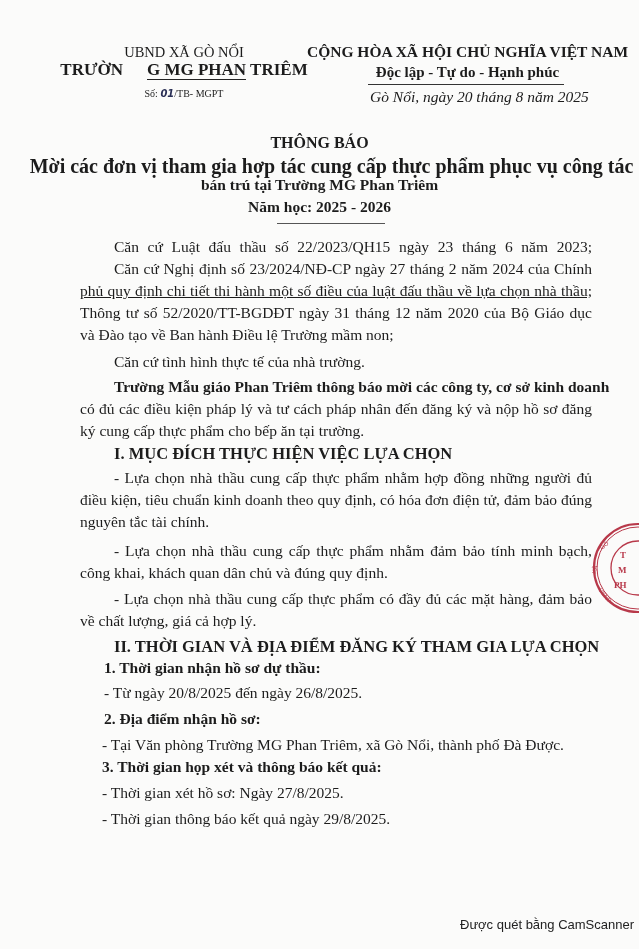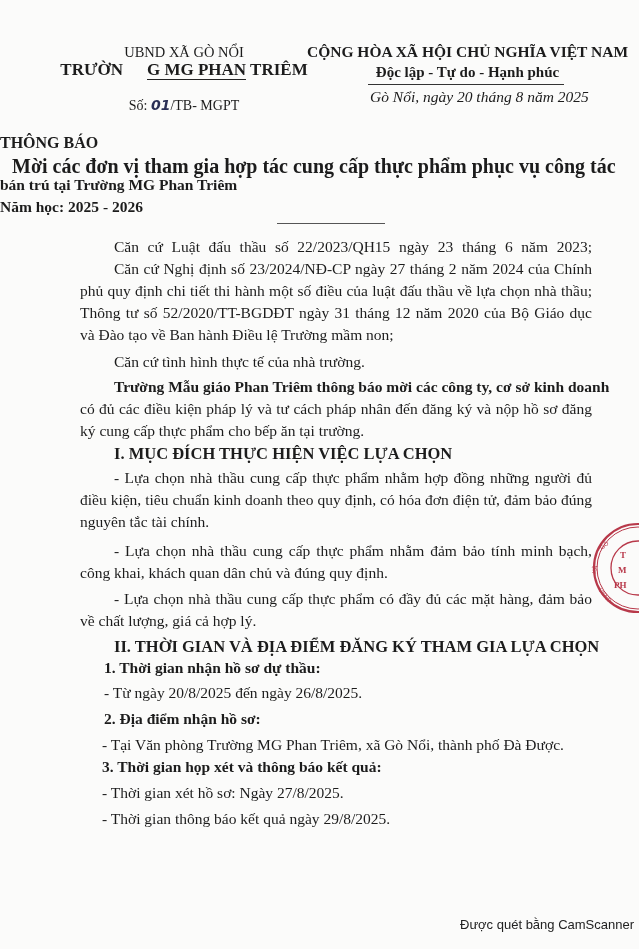--- a/index.html
+++ b/index.html
@@ -6,27 +6,27 @@
   body {
     width: 639px; height: 949px; background: #fbfbfa; position: relative; overflow: hidden;
     font-family: "Liberation Serif", "DejaVu Serif", serif; color: #1c1c1c;
   }
   .abs { position: absolute; white-space: nowrap; }
   .hdr-left { left: 40px; width: 288px; text-align: center; }
   .hdr-right { left: 296px; width: 343px; text-align: center; }
   .l1 { top: 44px; font-size: 14.5px; }
   .l2 { top: 60px; font-size: 17px; font-weight: bold; }
   .l2 u { text-decoration: none; border-bottom: 1.2px solid #222; margin-left: 24px; }
-  .num { top: 88px; font-size: 14px; margin-top: 9px; }
+  .num { top: 88px; font-size: 10px; }
   .num .hand { font-family: "DejaVu Sans", sans-serif; font-style: italic; font-weight: bold; color: #2a2f55; }
   .r1 { top: 43px; font-size: 15.5px; font-weight: bold; }
   .r2 { top: 64px; font-size: 15px; font-weight: bold; }
   .r-line { position: absolute; left: 368px; width: 196px; top: 84px; height: 1px; background: #333; }
   .date { top: 88px; left: 370px; font-size: 15.5px; font-style: italic; }
-  .center { left: 0; width: 639px; text-align: left; }
+  .center { left: 0; width: 639px; text-align: center; }
   .title { top: 134px; font-size: 16px; font-weight: bold; }
   .sub1 { top: 155px; font-size: 20px; font-weight: bold; padding-left: 12px; }
   .sub2 { top: 176px; font-size: 15.5px; font-weight: bold; }
   .sub3 { top: 198px; font-size: 15.5px; font-weight: bold; }
   .title-line { position: absolute; left: 277px; width: 108px; top: 223px; height: 1px; background: #555; }
   .body-text { left: 0; font-size: 15.5px; }
   .just { text-align-last: justify; text-align: justify; }
   .h1 { font-size: 16.5px; font-weight: bold; }
   .h2 { font-size: 15.5px; font-weight: bold; }
   .stamp { position: absolute; left: 590px; top: 520px; width: 80px; height: 96px; }
@@ -45,21 +45,21 @@
 <div class="abs date">Gò Nổi, ngày 20  tháng 8  năm 2025</div>
 
 <div class="abs center title">THÔNG BÁO</div>
 <div class="abs center sub1">Mời các đơn vị tham gia hợp tác cung cấp thực phẩm  phục vụ công tác</div>
 <div class="abs center sub2">bán trú tại Trường MG Phan Triêm</div>
 <div class="abs center sub3">Năm học: 2025 - 2026</div>
 <div class="title-line"></div>
 
 <div class="abs body-text just" style="top:238px;left:114px;width:478px;">Căn cứ Luật đấu thầu số 22/2023/QH15 ngày 23 tháng 6 năm 2023;</div>
 <div class="abs body-text just" style="top:260px;left:114px;width:478px;">Căn cứ Nghị định số 23/2024/NĐ-CP ngày 27 tháng 2 năm 2024 của Chính</div>
-<div class="abs body-text just" style="top:282px;left:80px;width:512px;">phủ quy định chi tiết thi hành một số điều của luật đấu thầu về lựa chọn nhà thầu;</div>
+<div class="abs body-text just" style="top:282px;left:80px;width:512px;text-decoration:underline;">phủ quy định chi tiết thi hành một số điều của luật đấu thầu về lựa chọn nhà thầu;</div>
 <div class="abs body-text just" style="top:304px;left:80px;width:512px;">Thông tư số 52/2020/TT-BGDĐT ngày 31  tháng 12 năm 2020 của Bộ Giáo dục</div>
 <div class="abs body-text" style="top:326px;left:80px;">và Đào tạo về Ban hành Điều lệ Trường mầm non;</div>
 <div class="abs body-text" style="top:353px;left:114px;text-align:right;">Căn cứ tình hình thực tế của nhà trường.</div>
 
 <div class="abs body-text just" style="top:378px;left:114px;width:478px;font-weight:bold;">Trường Mẫu giáo Phan Triêm thông báo mời các công ty, cơ sở kinh doanh</div>
 <div class="abs body-text just" style="top:400px;left:80px;width:512px;">có đủ các điều kiện pháp lý và tư cách pháp nhân đến đăng ký và nộp hồ sơ đăng</div>
 <div class="abs body-text" style="top:422px;left:80px;">ký cung cấp thực phẩm cho bếp ăn tại trường.</div>
 
 <div class="abs h1" style="top:444px;left:114px;">I. MỤC ĐÍCH THỰC HIỆN VIỆC LỰA CHỌN</div>
 <div class="abs body-text just" style="top:469px;left:114px;width:478px;">- Lựa chọn nhà thầu cung cấp thực phẩm nhằm hợp đồng những người đủ</div>

